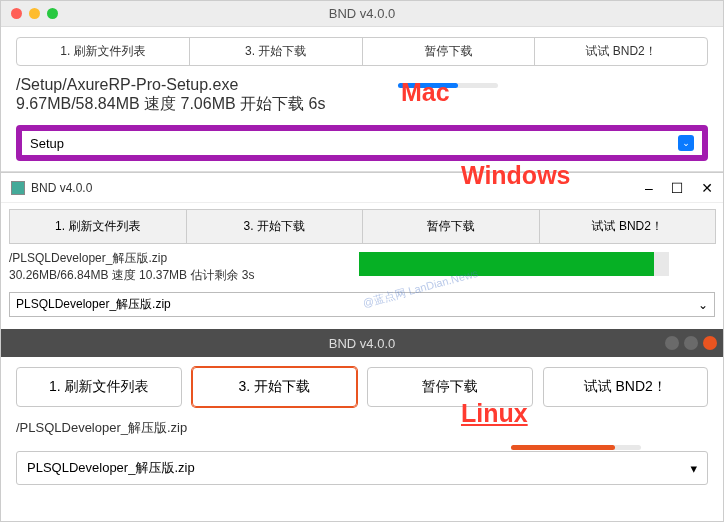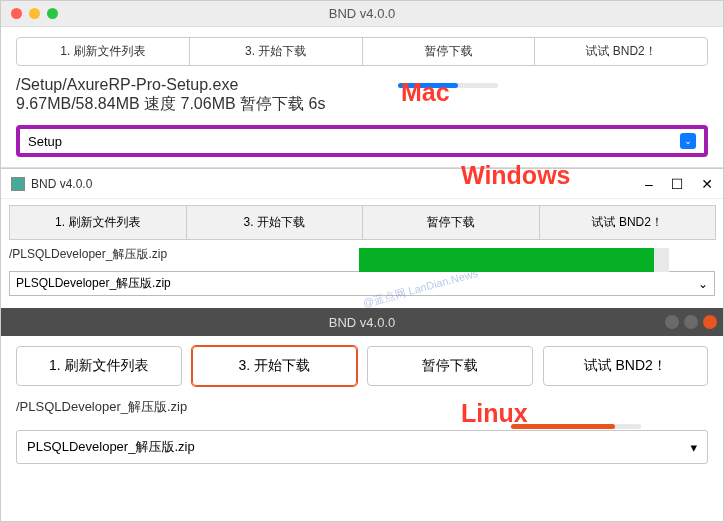--- a/index.html
+++ b/index.html
@@ -85,21 +85,21 @@
       background: #e8e8e8;
       border-radius: 3px;
     }
     .mac-progress-fill {
       height: 100%;
       background: #0a7aff;
       border-radius: 3px;
     }
     .mac-select {
       margin-top: 10px;
-      border: 4px solid #a21caf;
+      border: 6px solid #a21caf;
       border-radius: 4px;
       padding: 4px 8px;
       display: flex;
       justify-content: space-between;
       align-items: center;
     }
     .mac-select-arrow {
       background: #0a7aff;
       color: #fff;
       width: 16px;
@@ -267,21 +267,21 @@
     .overlay {
       position: absolute;
       font-family: "Impact", "Arial Black", sans-serif;
       font-size: 25px;
       font-weight: bold;
       color: #ff3b30;
       pointer-events: none;
     }
     .overlay.mac-label { top: 77px; left: 400px; text-align: center; }
     .overlay.win-label { top: 160px; left: 460px; }
-    .overlay.linux-label { top: 398px; left: 460px; }
+    .overlay.linux-label { top: 398px; left: 460px; text-decoration: underline; }
     
     
     .watermark {
       position: absolute;
       top: 280px;
       left: 360px;
       color: rgba(80,120,200,0.4);
       font-size: 11px;
       transform: rotate(-15deg);
       pointer-events: none;
@@ -301,21 +301,21 @@
   </div>
   <div class="mac-body">
     <div class="mac-buttons">
       <div class="mac-btn">1. 刷新文件列表</div>
       <div class="mac-btn">3. 开始下载</div>
       <div class="mac-btn">暂停下载</div>
       <div class="mac-btn">试试 BND2！</div>
     </div>
     <div class="mac-status">
       <div>/Setup/AxureRP-Pro-Setup.exe</div>
-      <div>9.67MB/58.84MB 速度 7.06MB 暂停下载 6s</div>
+      <div>9.67MB/58.84MB 速度 7.06MB 开始下载 6s</div>
       <div class="mac-progress">
         <div class="mac-progress-fill" style="width:60%"></div>
       </div>
     </div>
     <div class="mac-select">
       <span>Setup</span>
       <span class="mac-select-arrow">⌄</span>
     </div>
   </div>
 </div>
@@ -334,20 +334,21 @@
   </div>
   <div class="win-body">
     <div class="win-buttons">
       <div class="win-btn">1. 刷新文件列表</div>
       <div class="win-btn">3. 开始下载</div>
       <div class="win-btn">暂停下载</div>
       <div class="win-btn">试试 BND2！</div>
     </div>
     <div class="win-status">
       <div>/PLSQLDeveloper_解压版.zip</div>
+      <div>30.26MB/66.84MB 速度 10.37MB 估计剩余 3s</div>
       <div class="win-progress">
         <div class="win-progress-fill" style="width:95%"></div>
       </div>
     </div>
     <div class="win-select">
       <span>PLSQLDeveloper_解压版.zip</span>
       <span>⌄</span>
     </div>
   </div>
 </div>

